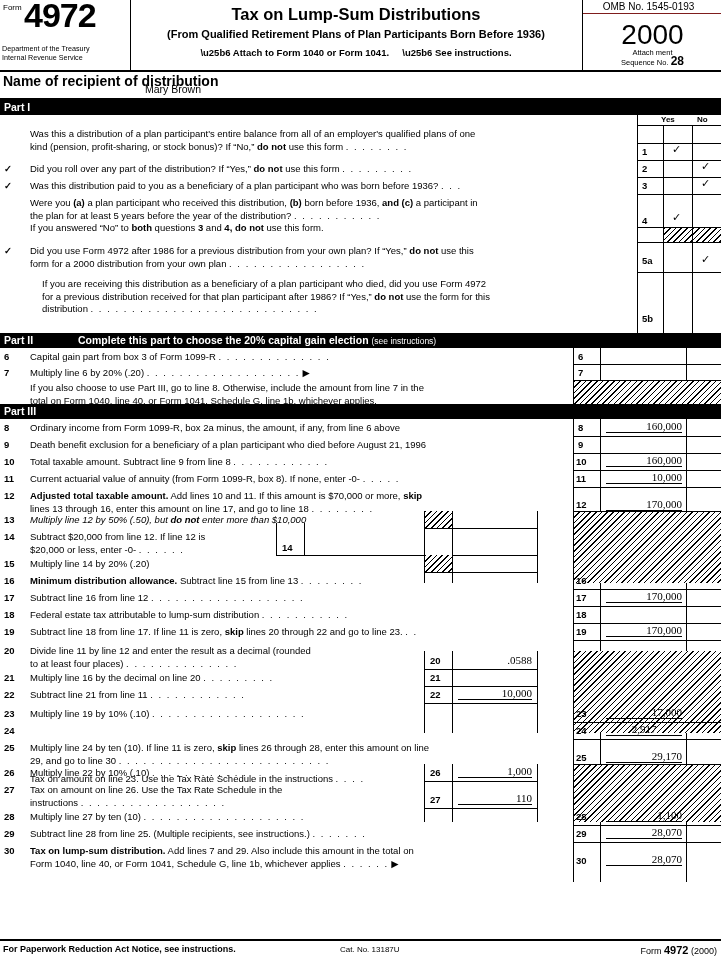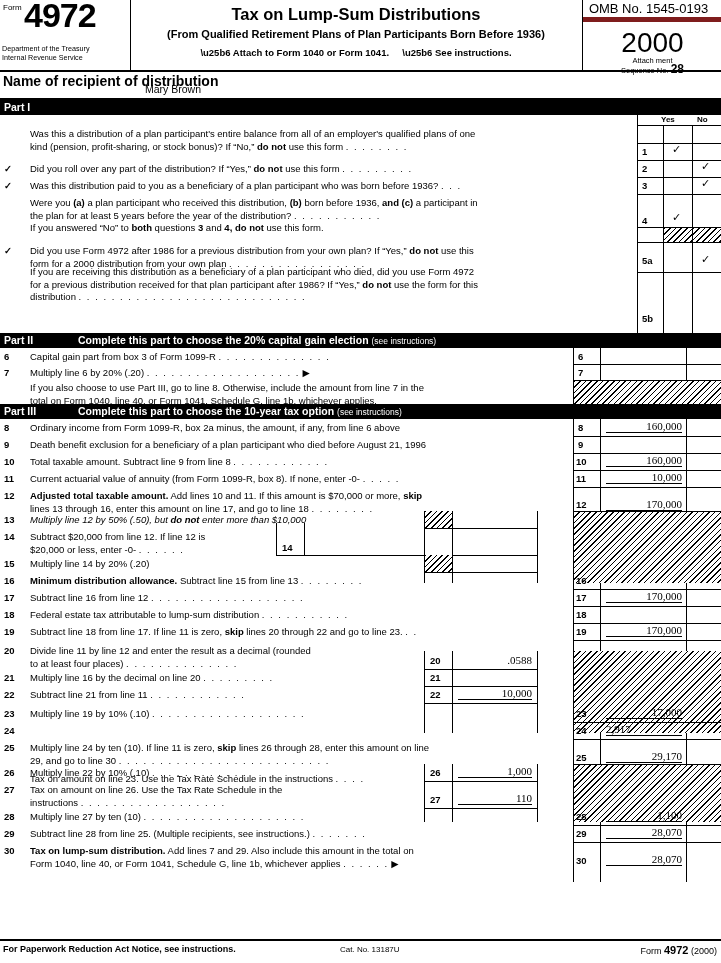--- a/index.html
+++ b/index.html
@@ -14,21 +14,21 @@
   .hdr{position:relative;height:70px;border-bottom:2px solid #000;}
   .hdr-left{position:absolute;left:0;top:0;width:130px;height:70px;border-right:1px solid #000;}
   .hdr-form-lbl{position:absolute;left:3px;top:3px;font-size:8px;}
   .hdr-num{position:absolute;left:24px;top:-4px;font-size:34px;font-weight:bold;letter-spacing:-1px;}
   .hdr-dept{position:absolute;left:2px;top:44px;font-size:7.2px;line-height:9px;}
   .hdr-mid{position:absolute;left:131px;top:0;width:450px;height:74px;text-align:center;}
   .hdr-title{font-size:16.5px;font-weight:bold;margin-top:5px;}
   .hdr-sub{font-size:11px;font-weight:bold;margin-top:4px;}
   .hdr-attach{font-size:9.5px;font-weight:bold;margin-top:7px;}
   .hdr-right{position:absolute;left:582px;top:0;width:139px;height:70px;border-left:1px solid #000;text-align:center;}
-  .omb{font-size:13px;border-bottom:5px solid #7f1d1d;padding:1px 8px 1px 0;}
+  .omb{font-size:10px;border-bottom:1px solid #7f1d1d;padding:1px 8px 1px 0;}
   .year{font-size:28px;font-weight:normal;letter-spacing:0px;line-height:26px;margin-top:8px;}
   .attseq{font-size:7.5px;line-height:9px;}
   .attseq .bignum{font-size:12px;font-weight:bold;}
 
   
   .namerow{position:relative;height:26px;border-bottom:2px solid #000;}
   .namerow .lbl{position:absolute;left:3px;top:1px;font-size:14px;font-weight:bold;}
   .namerow .val{position:absolute;left:145px;top:11px;font-size:10.5px;}
   .namerow .idbox{position:absolute;left:582px;top:0;width:139px;height:26px;border-left:1px solid #000;}
   .namerow .idbox .lbl2{position:absolute;left:4px;top:1px;font-size:7.5px;font-weight:bold;}
@@ -183,21 +183,21 @@
       <span>use this</span><br>
       <span>form for a 2000 distribution from your own plan</span>
       <span class="dots">. . . . . . . . . . . . . . . . .</span>
     </div>
     <div class="numbox" style="left:642px;top:140px;">5a</div>
     <div class="chk" style="left:672px;top:138px;"></div>
     <div class="chk" style="left:701px;top:138px;">✓</div>
     <div class="hline" style="left:637px;top:157px;width:84px;"></div>
 
     <div class="lineno" style="top:163px;"></div>
-    <div class="txt" style="top:151px;width:600px;">
+    <div class="txt" style="top:163px;width:600px;margin-left:12px;">
       <span>If you are receiving this distribution as a beneficiary of a plan participant who died, did you use Form 4972</span><br>
       <span>for a previous distribution received for that plan participant after 1986? If “Yes,”</span>
       <span class="b">do not</span>
       <span>use the form for this</span><br>
       <span>distribution</span>
       <span class="dots">. . . . . . . . . . . . . . . . . . . . . . . . . . . .</span>
     </div>
     <div class="numbox" style="left:642px;top:198px;">5b</div>
     <div class="chk" style="left:672px;top:195px;"></div>
     <div class="chk" style="left:701px;top:195px;"></div>
@@ -237,24 +237,20 @@
 
     <div class="txt" style="top:34px;">
       <span>If you also choose to use Part III, go to line 8. Otherwise, include the amount from line 7 in the</span><br>
       <span>total on Form 1040, line 40, or Form 1041, Schedule G, line 1b, whichever applies.</span>
     </div>
     <div class="hatch" style="left:574px;top:33px;width:147px;height:23px;"></div>
   </div>
 
   <div class="partbar">
     <span class="pname">Part III</span>
-    <span class="ptitle">
-      <span>Complete this part to choose the 10-year tax option</span>
-      <span class="sm">(see instructions)</span>
-    </span>
   </div>
 
   <div class="sect" style="height:463px;">
 
     <div class="vline" style="left:573px;top:0;height:463px;"></div>
     <div class="vline" style="left:600px;top:0;height:463px;"></div>
     <div class="vline" style="left:686px;top:0;height:463px;"></div>
 
     <div class="vline" style="left:424px;top:92px;height:72px;"></div>
     <div class="vline" style="left:452px;top:92px;height:72px;"></div>
@@ -410,21 +406,21 @@
     <div class="numbox" style="left:576px;top:289px;">23</div>
     <div class="amt u" style="left:606px;top:287px;width:76px;text-align:right;">17,000</div>
     <div class="hline" style="left:573px;top:303px;width:148px;"></div>
 
     <div class="lineno" style="top:306px;">24</div>
     <div class="txt" style="top:306px;margin-top:48px;">
       <span>Tax on amount on line 23. Use the Tax Rate Schedule in the instructions</span>
       <span class="dots">. . . .</span>
     </div>
     <div class="numbox" style="left:576px;top:306px;">24</div>
-    <div class="amt u" style="left:606px;top:304px;width:76px;text-align:left;">2,917</div>
+    <div class="amt u" style="left:606px;top:304px;width:76px;text-align:center;">2,917</div>
     <div class="hline" style="left:573px;top:320px;width:148px;"></div>
 
     <div class="lineno" style="top:323px;">25</div>
     <div class="txt" style="top:323px;">
       <span>Multiply line 24 by ten (10). If line 11 is zero, <b>skip</b> lines 26 through 28, enter this amount on line</span><br>
       <span>29, and go to line 30</span>
       <span class="dots">. . . . . . . . . . . . . . . . . . . . . . . . . .</span>
     </div>
     <div class="numbox" style="left:576px;top:333px;">25</div>
     <div class="amt u" style="left:606px;top:331px;width:76px;text-align:right;">29,170</div>

